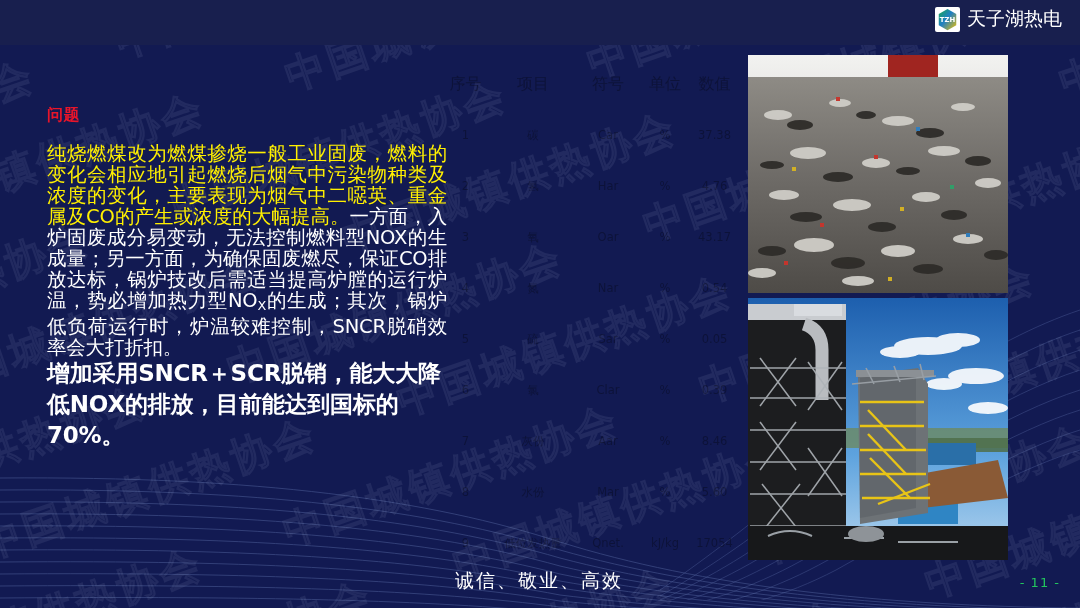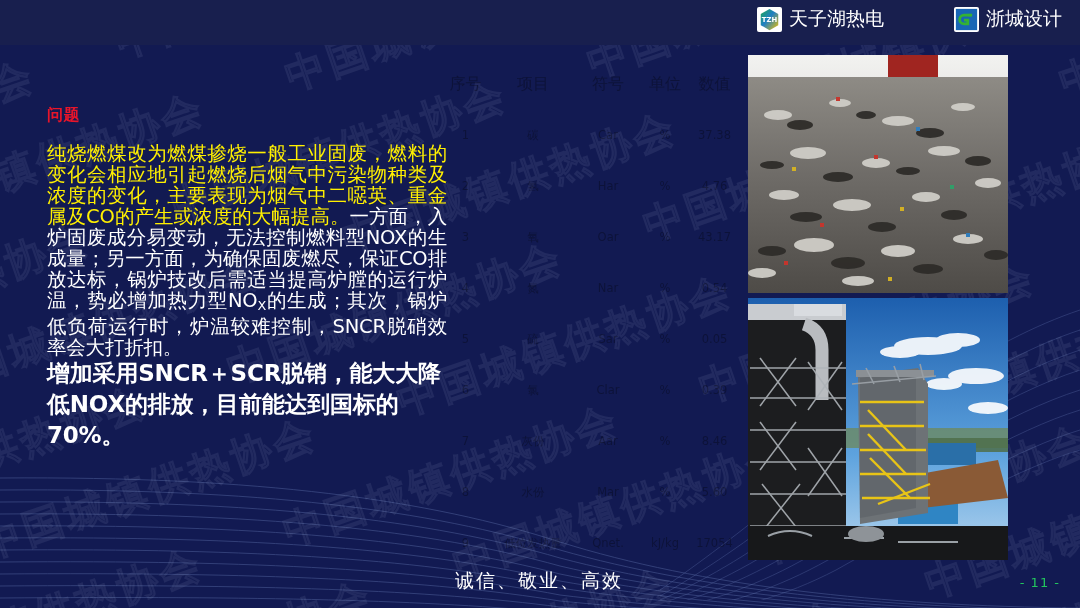--- a/index.html
+++ b/index.html
@@ -169,29 +169,20 @@
           <linearGradient id="hexg" x1="0" y1="0" x2="1" y2="1">
             <stop offset="0%" stop-color="#1aa84f"></stop>
             <stop offset="45%" stop-color="#1f7fc4"></stop>
             <stop offset="100%" stop-color="#f2c200"></stop>
           </linearGradient>
         </defs>
         <polygon points="20,3 34,11 34,29 20,37 6,29 6,11" fill="url(#hexg)"></polygon>
         <text x="20" y="24" font-size="11" font-family="DejaVu Sans, sans-serif" font-weight="700" fill="#ffffff" text-anchor="middle">TZH</text>
       </svg>
       <span class="logo-text">天子湖热电</span>
-    </div>
-    <div class="logo">
-      <svg class="logo-mark" viewBox="0 0 40 40">
-        <rect x="0" y="0" width="40" height="40" fill="#ffffff"></rect>
-        <rect x="3" y="3" width="34" height="34" fill="#1866b5"></rect>
-        <path d="M28 13 H16 a7 7 0 0 0 0 14 h6 v-6 h-6" fill="none" stroke="#34b233" stroke-width="4.5"></path>
-        <rect x="22" y="11" width="7" height="4" fill="#34b233"></rect>
-      </svg>
-      <span class="logo-text serif">浙城设计</span>
     </div>
   </div>
 
   <div class="table-wrap">
     <table class="spec">
       <colgroup>
           <col class="c1">
           <col class="c2">
           <col class="c3">
           <col class="c4">

